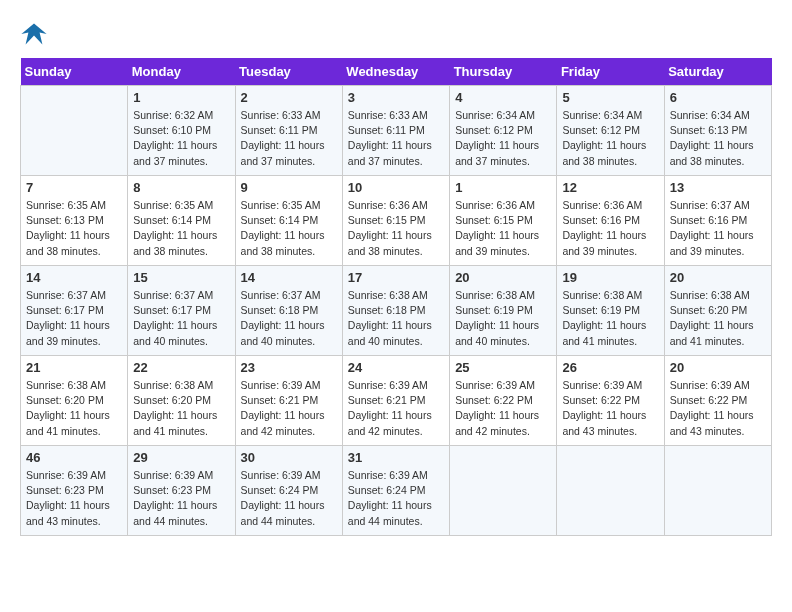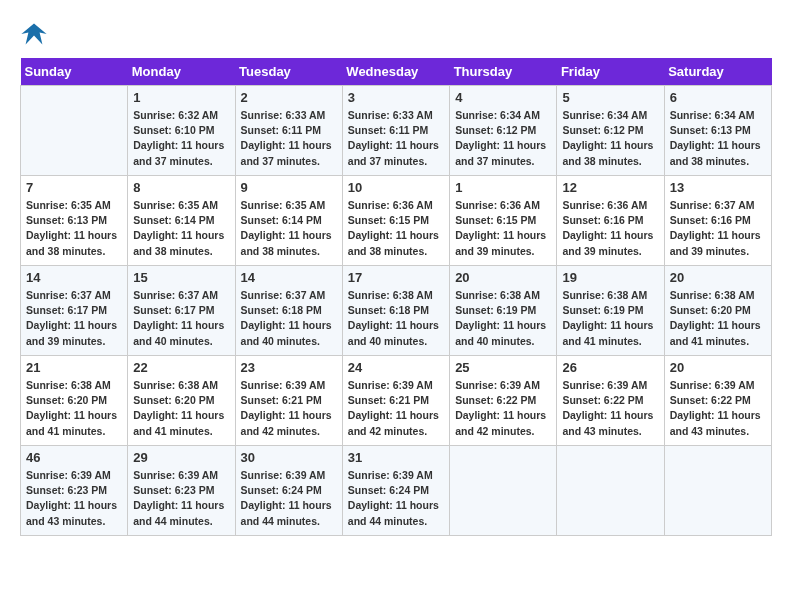--- a/index.html
+++ b/index.html
@@ -69,21 +69,20 @@
     .day-num {
       font-size: 13px;
       font-weight: bold;
       color: #333;
       margin-bottom: 3px;
     }
     .day-info {
       font-size: 10.5px;
       color: #333;
       line-height: 1.45;
-      font-weight: bold;
     }
     .empty-cell {
       background: #f9f9f9;
     }
     .row-stripe:nth-child(odd) td {
       background-color: #f4f8fc;
     }
     .row-stripe:nth-child(even) td {
       background-color: #ffffff;
     }

